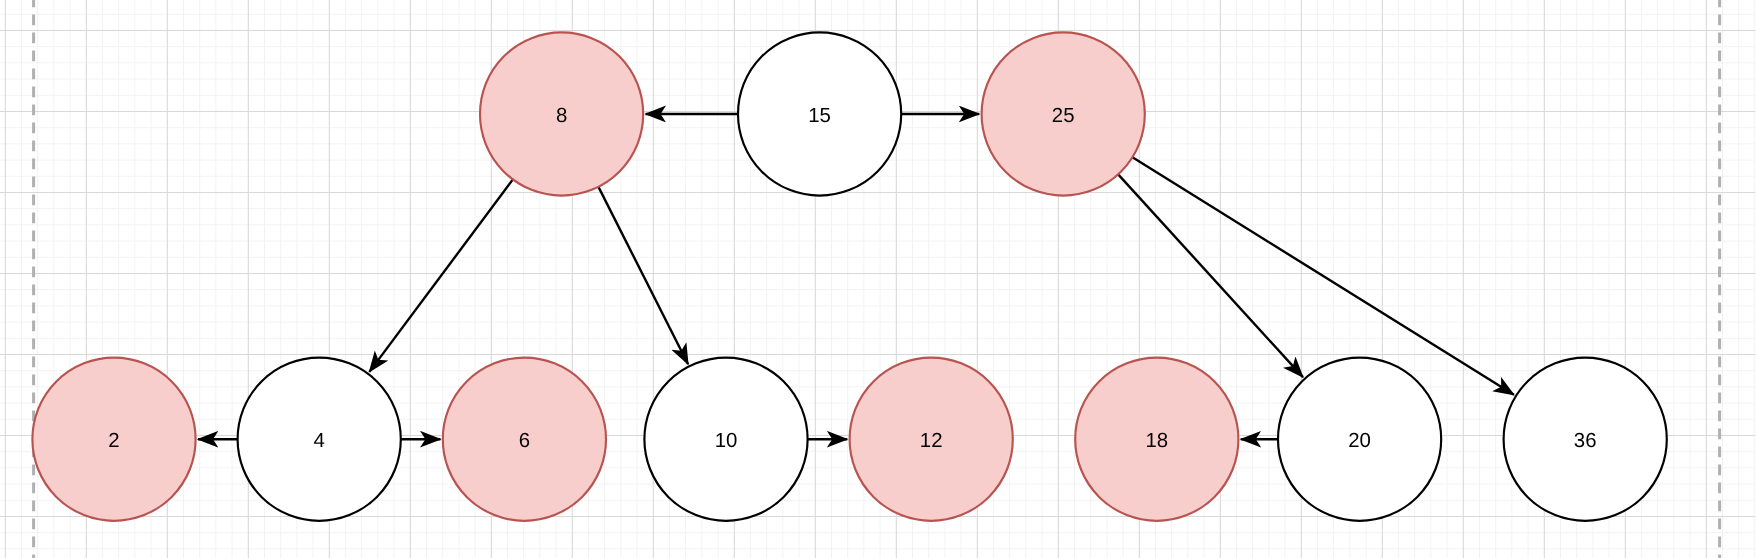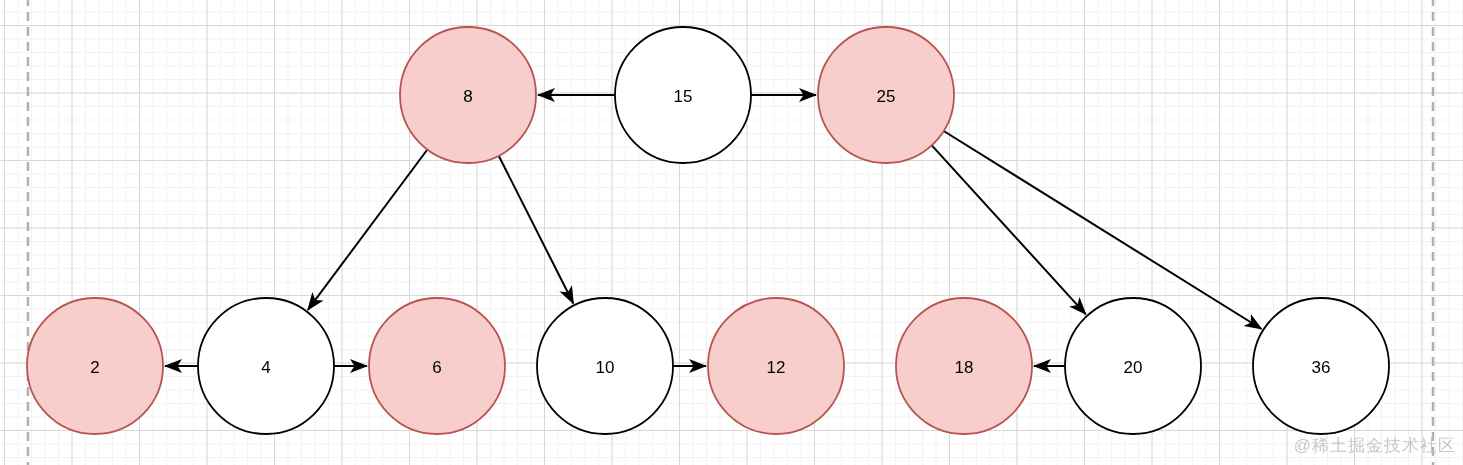--- a/index.html
+++ b/index.html
@@ -125,14 +125,13 @@
         <g>
           <circle cx="1133" cy="366" r="68" class="node-circle" fill="#ffffff" stroke="#000000"></circle>
           <text x="1133" y="367" class="node-label">20</text>
         </g>
         <g>
           <circle cx="1321" cy="366" r="68" class="node-circle" fill="#ffffff" stroke="#000000"></circle>
           <text x="1321" y="367" class="node-label">36</text>
         </g>
       </g>
   </svg>
-  <div class="watermark">@稀土掘金技术社区</div>
 </div>
 
 </body></html>

